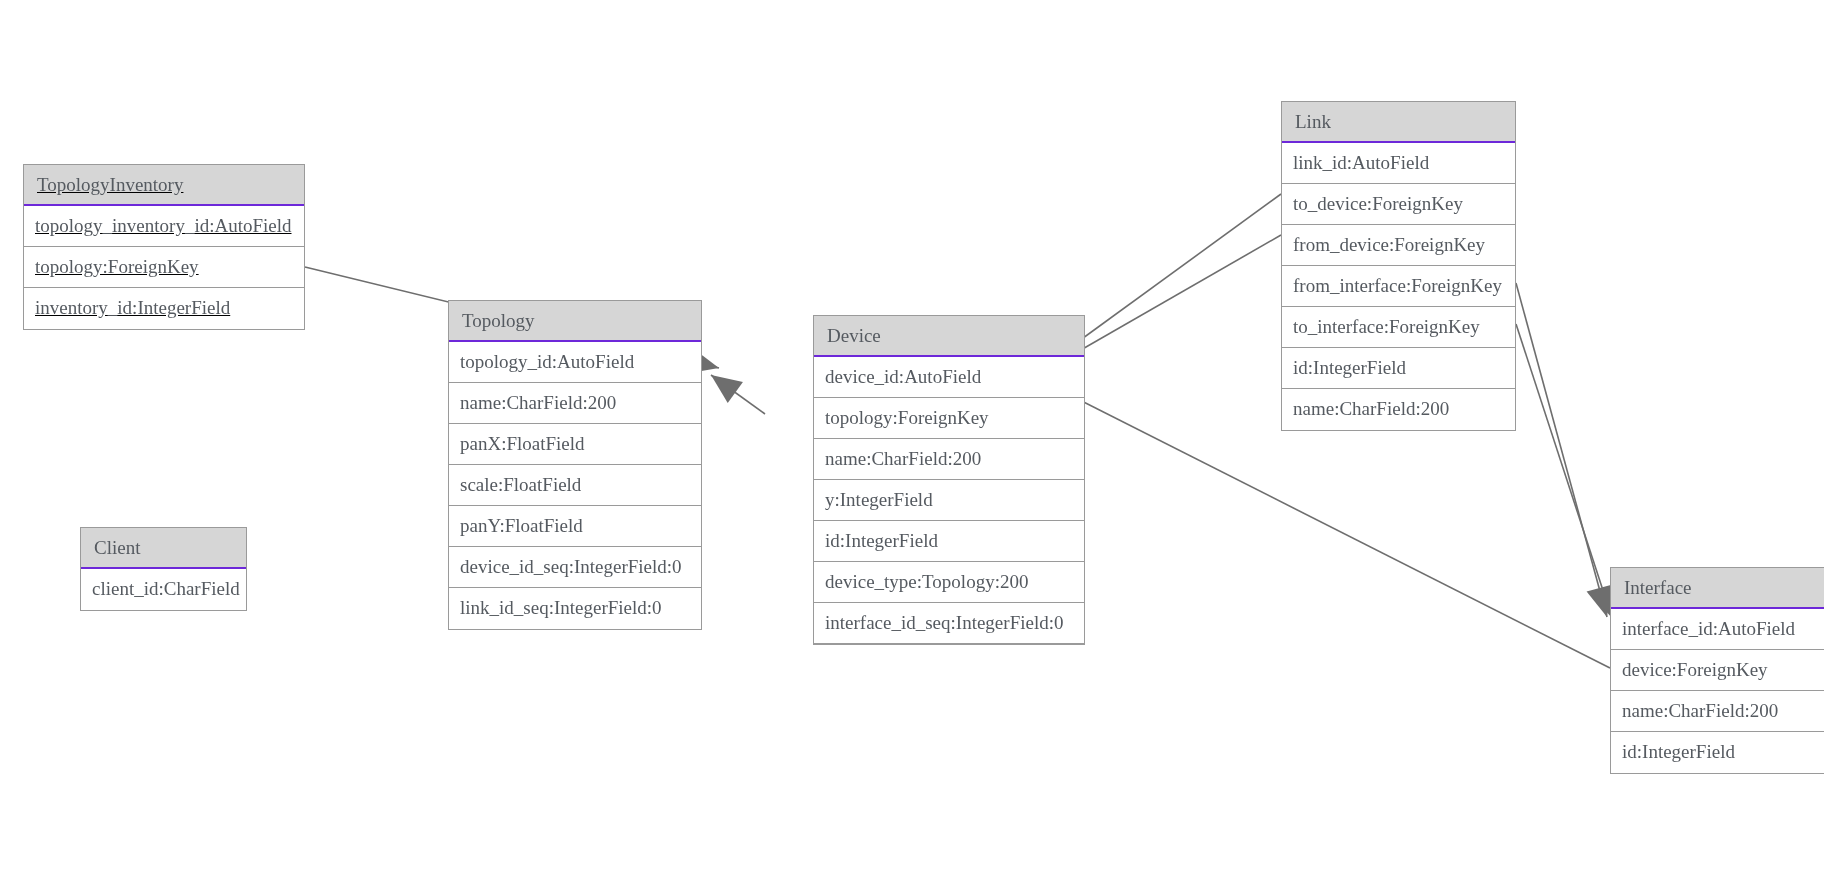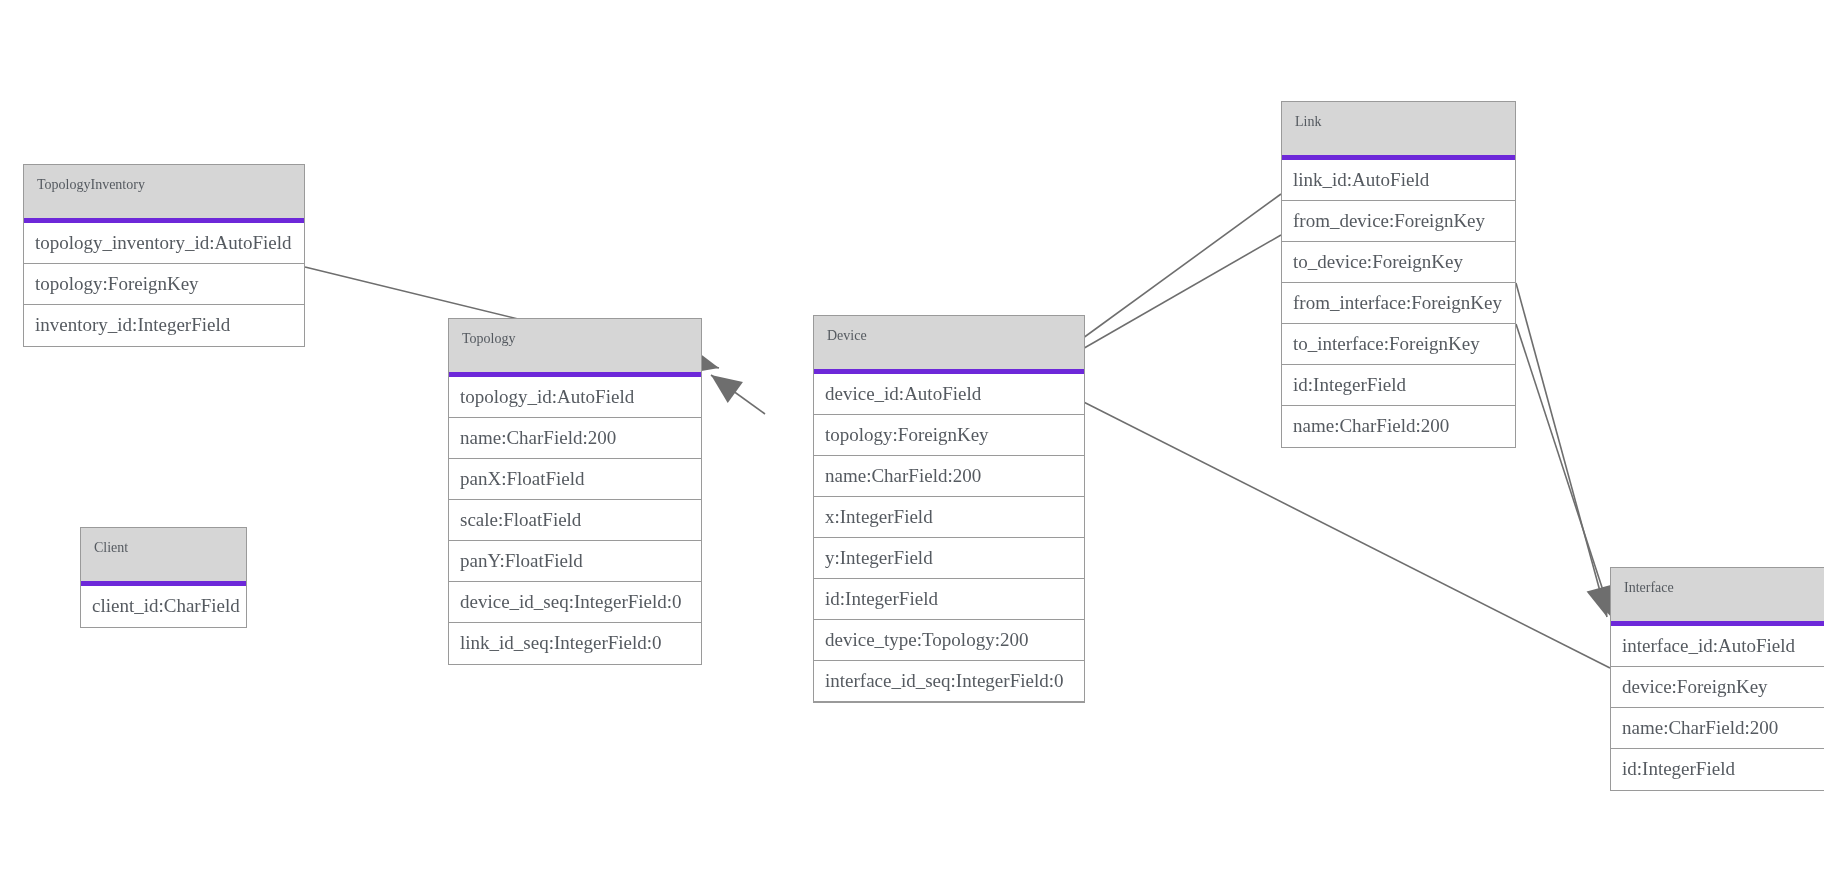--- a/index.html
+++ b/index.html
@@ -26,25 +26,25 @@
   .entity {
     position: absolute;
     box-sizing: border-box;
     border: 1px solid #9a9a9a;
     background: #ffffff;
     z-index: 2;
   }
   .entity-title {
     box-sizing: border-box;
     background: #d6d6d6;
-    border-bottom: 5px solid #6d28d9;
+    border-bottom: 2px solid #6d28d9;
     color: #555a60;
-    font-size: 14px;
+    font-size: 19px;
     line-height: 40px;
-    height: 58px;
+    height: 41px;
     padding: 0 0 0 13px;
     white-space: nowrap;
     overflow: hidden;
   }
   .entity-field {
     box-sizing: border-box;
     border-bottom: 1px solid #9a9a9a;
     color: #555a60;
     font-size: 19px;
     line-height: 40px;
@@ -88,56 +88,55 @@
         <path d="M 1516,283 L 1607,617" stroke="#6e6e6e" stroke-width="1.6" fill="none"></path>
         <polygon points="0,0 -30,-13 -30,13" fill="#6e6e6e" transform="translate(1607,617) rotate(74.8)"></polygon>
       </g>
       <g>
         <path d="M 1516,324 L 1612,618" stroke="#6e6e6e" stroke-width="1.6" fill="none"></path>
         <polygon points="0,0 -30,-13 -30,13" fill="#6e6e6e" transform="translate(1612,618) rotate(71.9)"></polygon>
       </g>
     </svg>
 
   <div id="entity-layer">
-      <div class="entity" style="left: 23px; top: 164px; width: 282px;">
+      <div class="entity" style="left: 23px; top: 164px; width: 282px; text-decoration: underline;">
         <div class="entity-title">TopologyInventory</div>
         <div class="entity-field">topology_inventory_id:AutoField</div>
         <div class="entity-field">topology:ForeignKey</div>
         <div class="entity-field last">inventory_id:IntegerField</div>
       </div>
       <div class="entity" style="left: 80px; top: 527px; width: 167px;">
         <div class="entity-title">Client</div>
         <div class="entity-field last">client_id:CharField</div>
       </div>
-      <div class="entity" style="left: 448px; top: 318px; width: 254px;">
+      <div class="entity" style="left: 448px; top: 300px; width: 254px;">
         <div class="entity-title">Topology</div>
         <div class="entity-field">topology_id:AutoField</div>
         <div class="entity-field">name:CharField:200</div>
         <div class="entity-field">panX:FloatField</div>
         <div class="entity-field">scale:FloatField</div>
         <div class="entity-field">panY:FloatField</div>
         <div class="entity-field">device_id_seq:IntegerField:0</div>
         <div class="entity-field last">link_id_seq:IntegerField:0</div>
       </div>
       <div class="entity" style="left: 765px; top: 315px; width: 272px; margin-left: 48px;">
         <div class="entity-title">Device</div>
         <div class="entity-field">device_id:AutoField</div>
         <div class="entity-field">topology:ForeignKey</div>
         <div class="entity-field">name:CharField:200</div>
-        <div class="entity-field">x:IntegerField</div>
         <div class="entity-field">y:IntegerField</div>
         <div class="entity-field">id:IntegerField</div>
         <div class="entity-field">device_type:Topology:200</div>
         <div class="entity-field">interface_id_seq:IntegerField:0</div>
       </div>
       <div class="entity" style="left: 1281px; top: 101px; width: 235px;">
         <div class="entity-title">Link</div>
         <div class="entity-field">link_id:AutoField</div>
+        <div class="entity-field">to_device:ForeignKey</div>
         <div class="entity-field">from_device:ForeignKey</div>
-        <div class="entity-field">to_device:ForeignKey</div>
         <div class="entity-field">from_interface:ForeignKey</div>
         <div class="entity-field">to_interface:ForeignKey</div>
         <div class="entity-field">id:IntegerField</div>
         <div class="entity-field last">name:CharField:200</div>
       </div>
       <div class="entity" style="left: 1610px; top: 567px; width: 228px;">
         <div class="entity-title">Interface</div>
         <div class="entity-field">interface_id:AutoField</div>
         <div class="entity-field">device:ForeignKey</div>
         <div class="entity-field">name:CharField:200</div>

